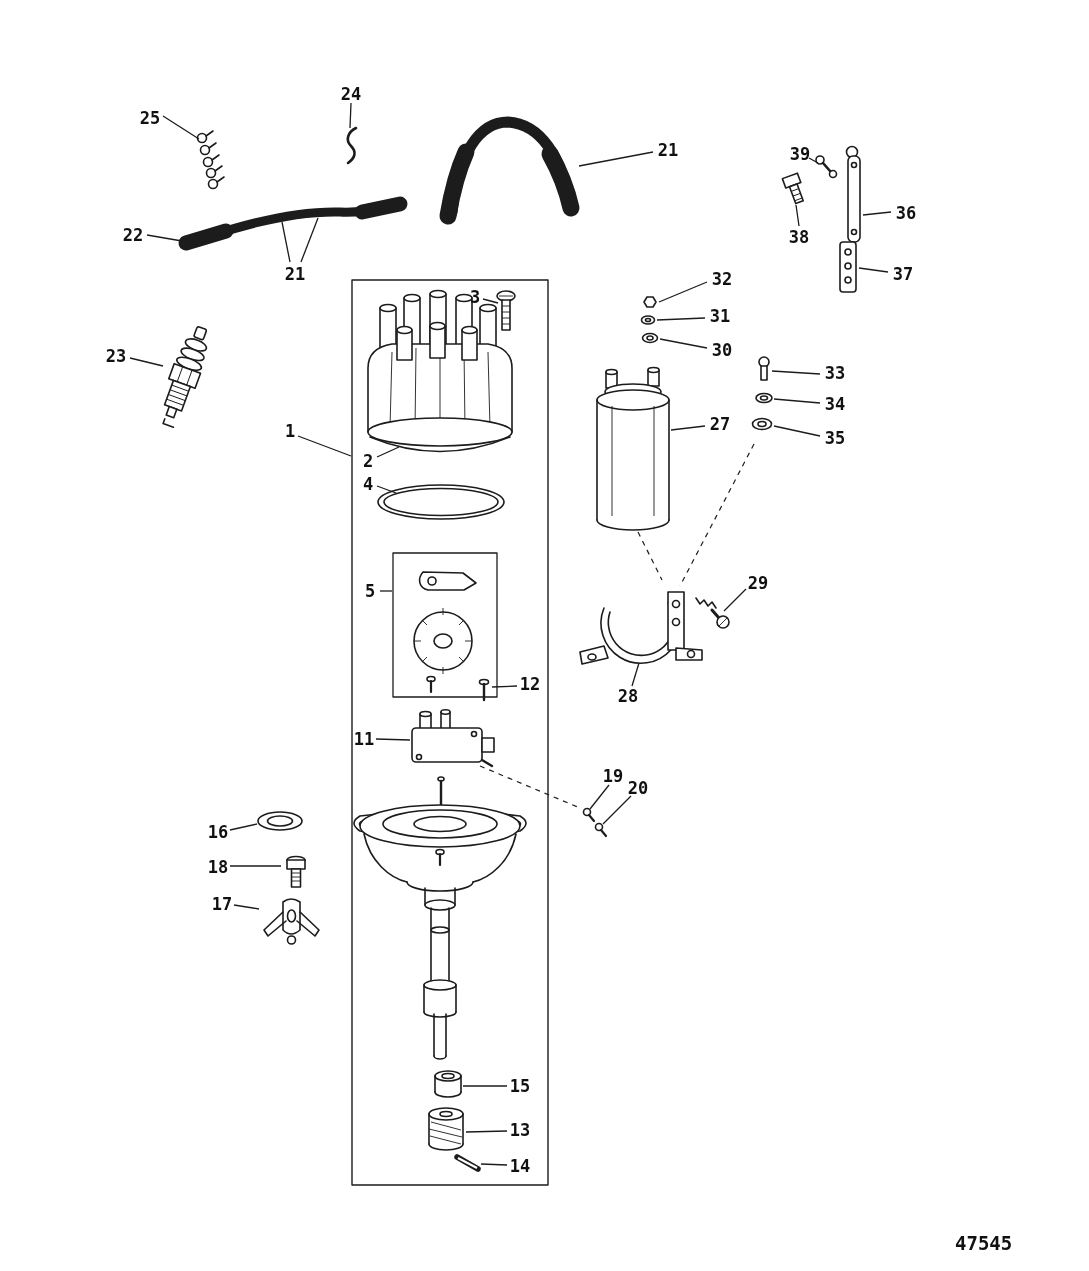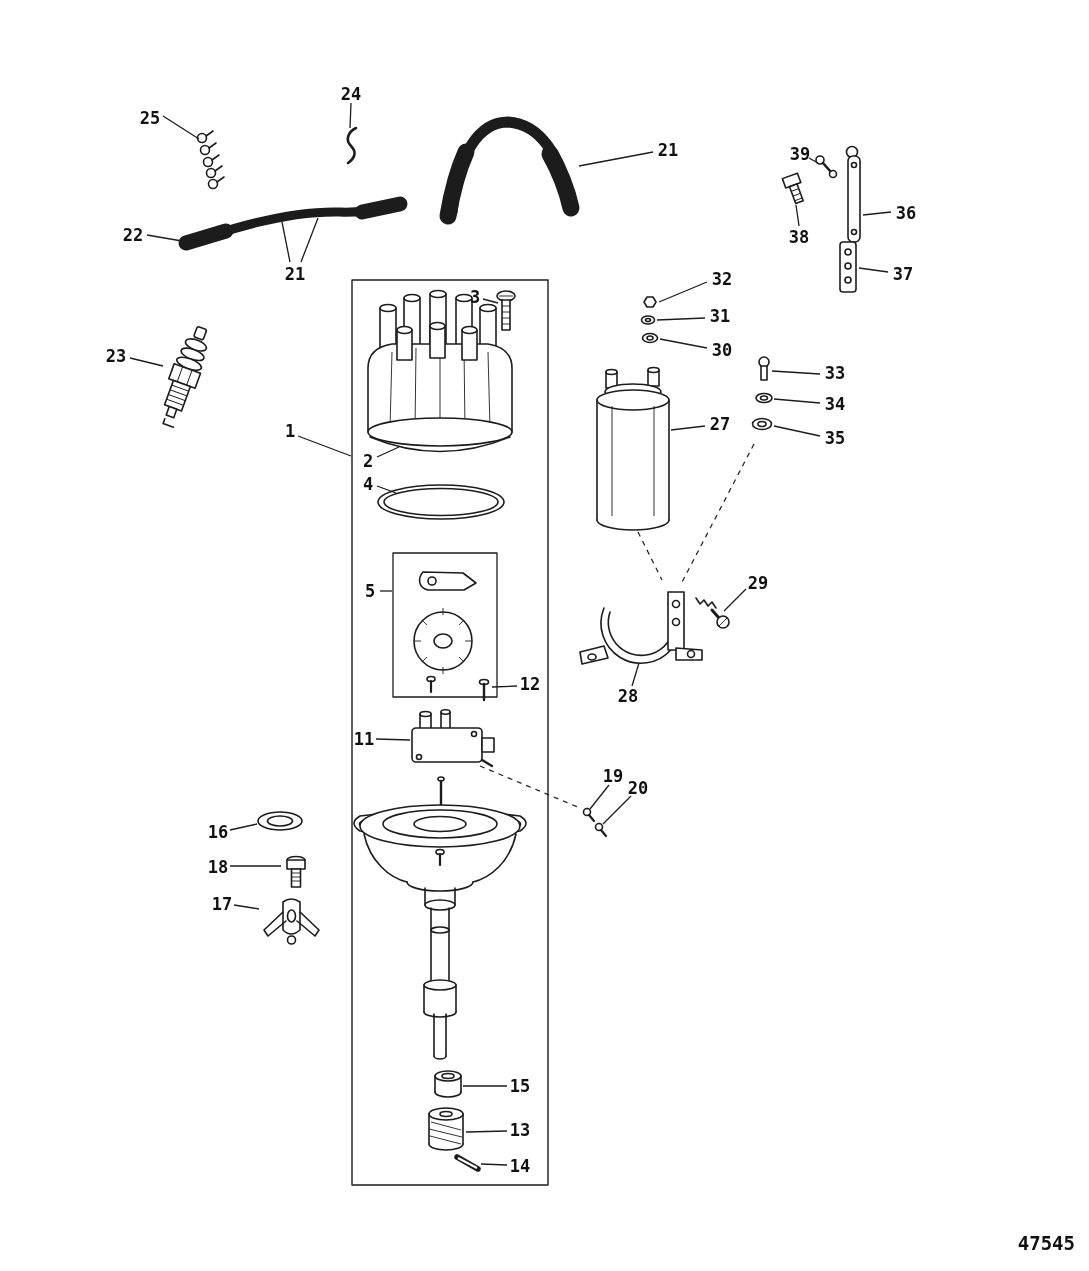--- a/index.html
+++ b/index.html
@@ -5,21 +5,21 @@
   html,body{margin:0;padding:0;background:#ffffff;}
   #stage{position:relative;width:1089px;height:1271px;background:#ffffff;overflow:hidden;
          font-family:"DejaVu Sans", sans-serif;}
   svg{position:absolute;left:0;top:0;}
   .part{stroke:#1c1c1c;stroke-width:1.6;fill:none;stroke-linecap:round;stroke-linejoin:round;}
   .partfill{stroke:#1c1c1c;stroke-width:1.6;fill:#ffffff;stroke-linejoin:round;}
   .thin{stroke:#1c1c1c;stroke-width:0.9;fill:none;}
   .dash{stroke:#1c1c1c;stroke-width:1.2;fill:none;stroke-dasharray:5 5;}
   .leader{stroke:#1c1c1c;stroke-width:1.3;}
   .callout{font:700 17px "DejaVu Sans Mono", monospace;fill:#111111;text-anchor:middle;dominant-baseline:central;}
-  #drawing-number{position:absolute;left:955px;top:1232px;width:120px;text-align:right;
+  #drawing-number{position:absolute;left:955px;top:1232px;width:120px;text-align:left;
                   font:700 19px "DejaVu Sans Mono", monospace;color:#111111;}
 </style>
 </head>
 <body>
 
 <div id="stage">
 <svg width="1089" height="1271" viewBox="0 0 1089 1271">
 
   <g>
     <rect x="352" y="280" width="196" height="905" class="part" style="stroke-width:1.4"></rect>

